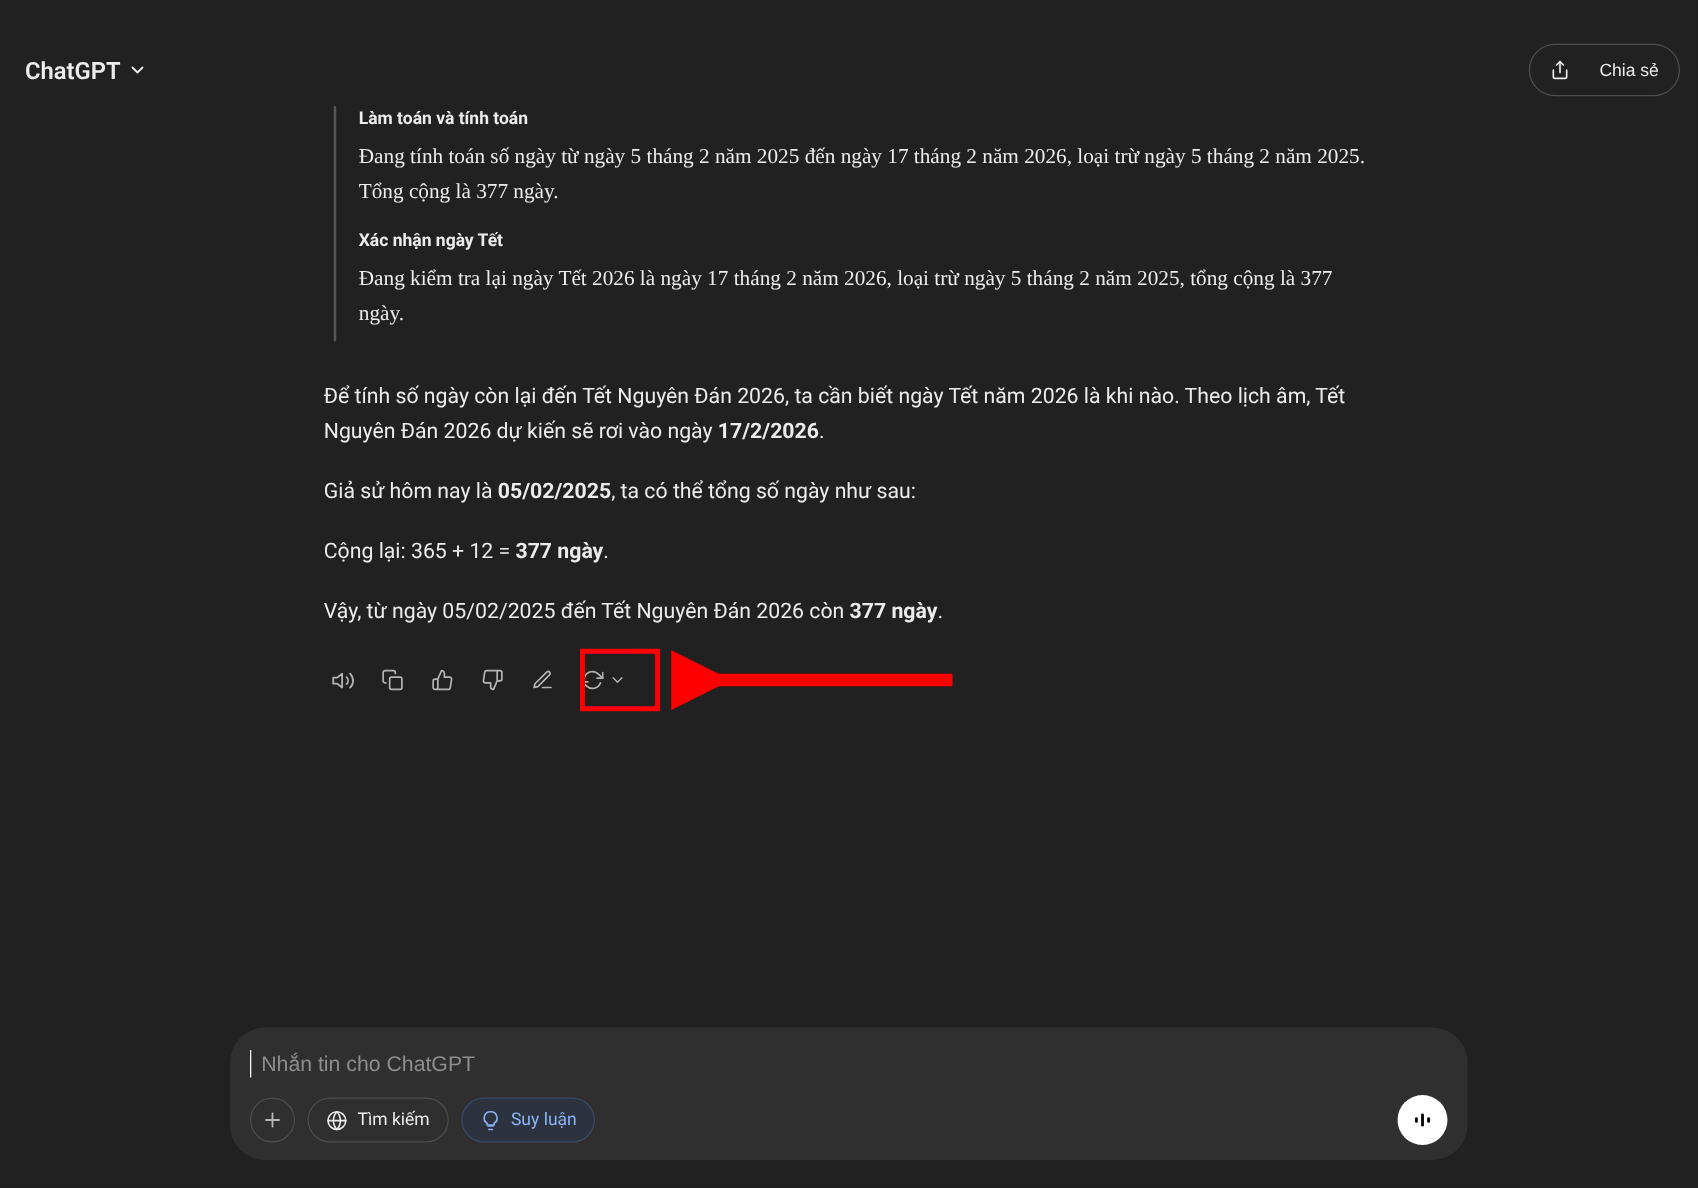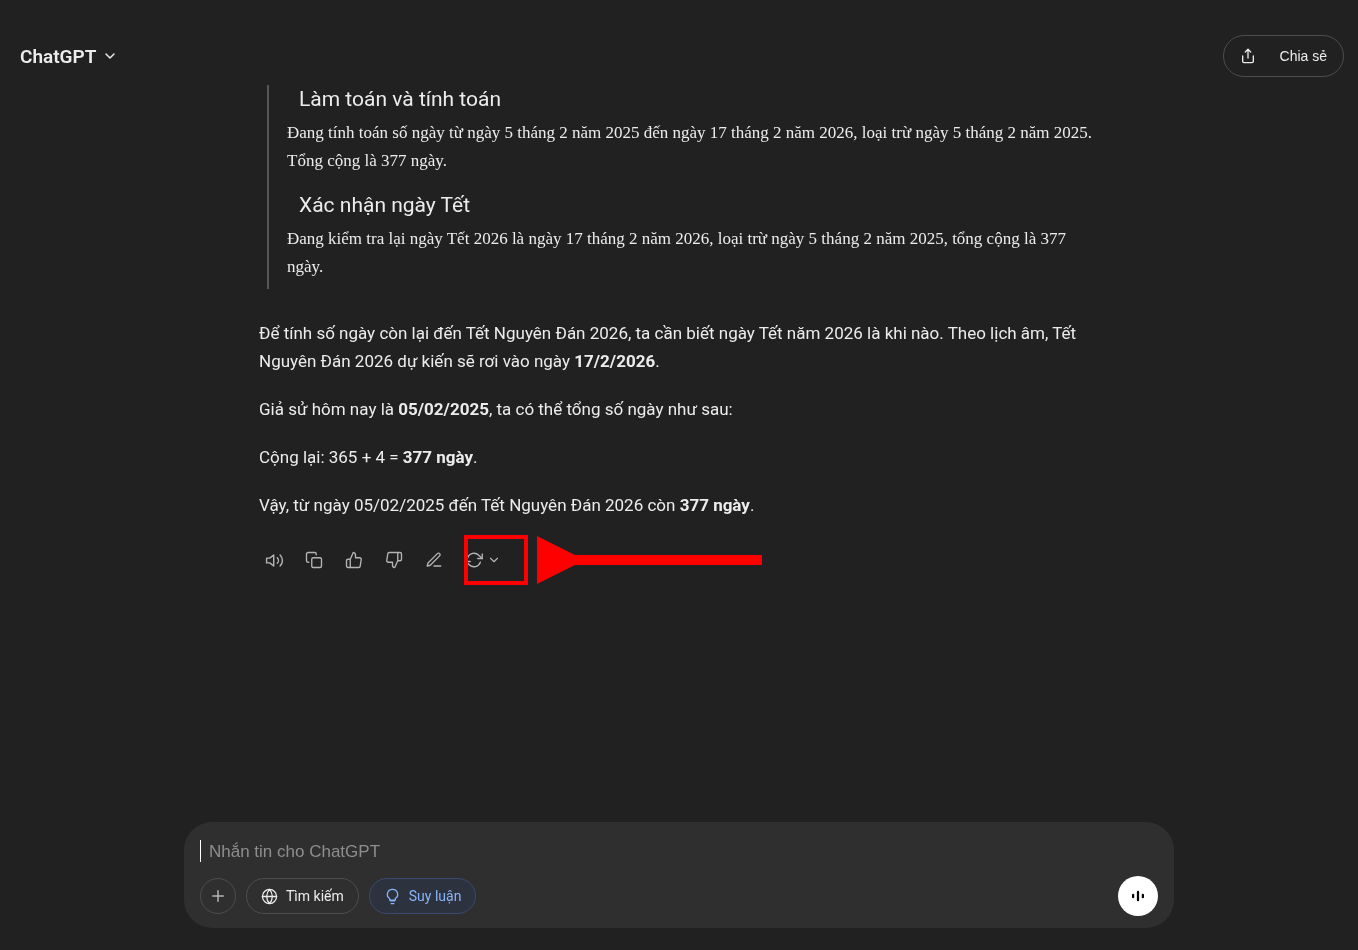--- a/index.html
+++ b/index.html
@@ -79,23 +79,23 @@
     max-width: 840px;
     display: flex;
     flex-direction: column;
   }
   .reasoning-block {
     border-left: 2px solid #565656;
     padding: 4px 0 4px 18px;
     margin: 4px 0 30px 8px;
   }
   .reasoning-heading {
-    font-weight: 400;
-    margin: 6px 0 8px 12px;
-    font-size: 21px;
+    font-weight: 700;
+    margin: 6px 0 8px 0;
+    font-size: 14px;
   }
   .reasoning-text,
   .answer p, .answer li {
     font-size: 17px;
     line-height: 1.65;
     color: var(--text);
   }
   .reasoning-text { margin: 0 0 18px 0; font-family: Liberation Serif, serif; }
   .answer p { margin: 0 0 20px 0; }
   .answer ol { padding-left: 36px; margin: 0 0 18px 0; }
@@ -274,21 +274,21 @@
       </div>
 
       <div class="answer">
         <p>
           <span>Để tính số ngày còn lại đến Tết Nguyên Đán 2026, ta cần biết ngày Tết năm 2026 là khi nào. Theo lịch âm, Tết Nguyên Đán 2026 dự kiến sẽ rơi vào ngày </span><strong>17/2/2026</strong><span>.</span>
         </p>
         <p>
           <span>Giả sử hôm nay là </span><strong>05/02/2025</strong><span>, ta có thể tổng số ngày như sau:</span>
         </p>
         <p>
-          <span>Cộng lại: 365 + 4 = </span><strong>377 ngày</strong><span>.</span>
+          <span>Cộng lại: 365 + 12 = </span><strong>377 ngày</strong><span>.</span>
         </p>
         <p>
           <span>Vậy, từ ngày 05/02/2025 đến Tết Nguyên Đán 2026 còn </span><strong>377 ngày</strong><span>.</span>
         </p>
       </div>
 
       <div class="actions">
         <div class="action-btn">
           <span class="icon">
             <svg width="19" height="19" viewBox="0 0 24 24" fill="none" stroke="currentColor" stroke-width="1.8" stroke-linecap="round" stroke-linejoin="round">

